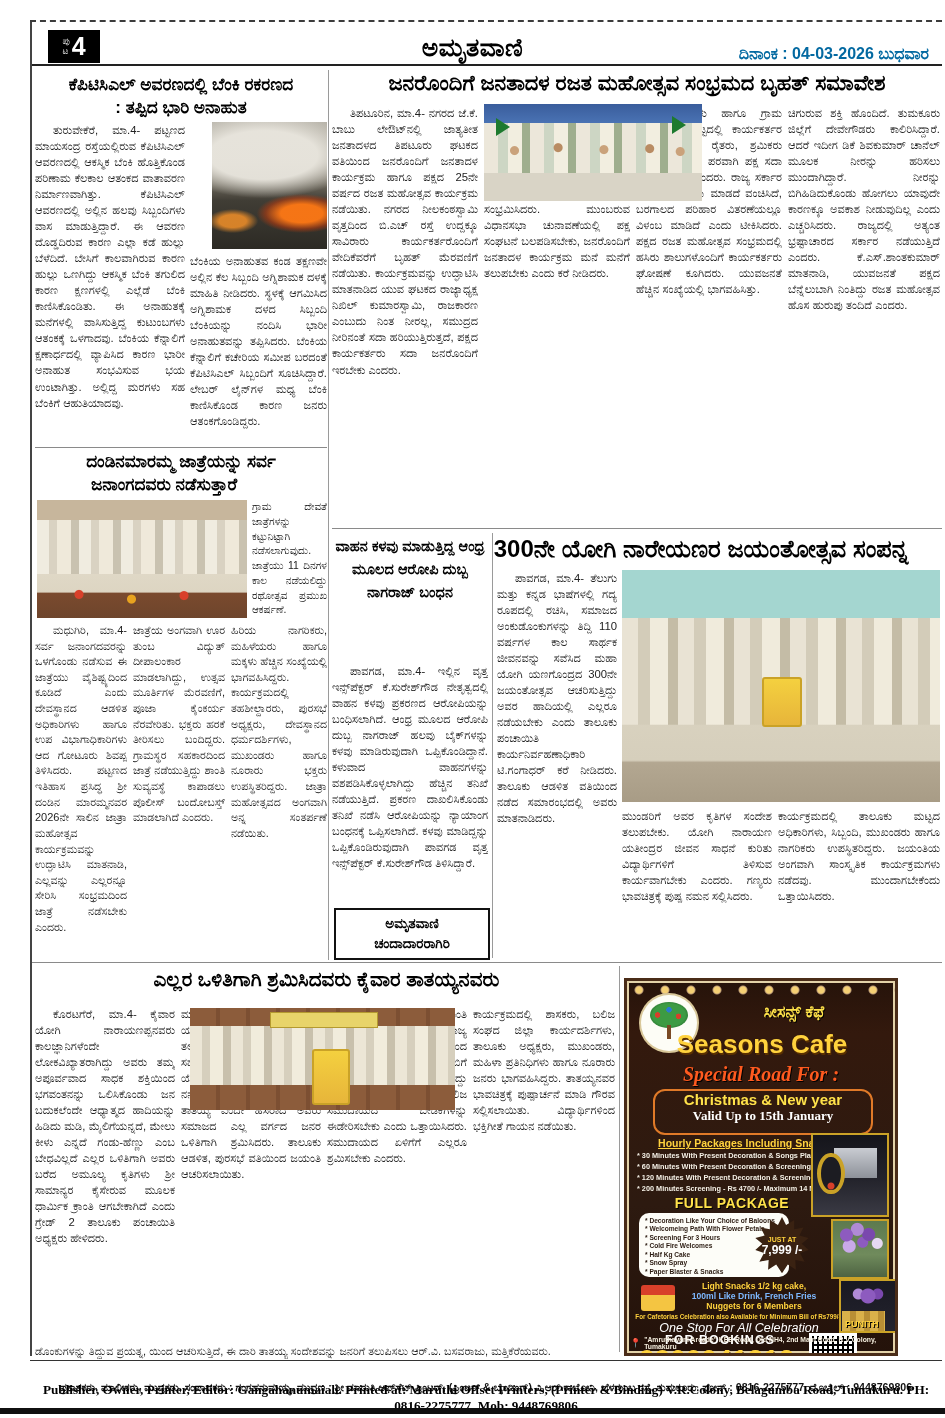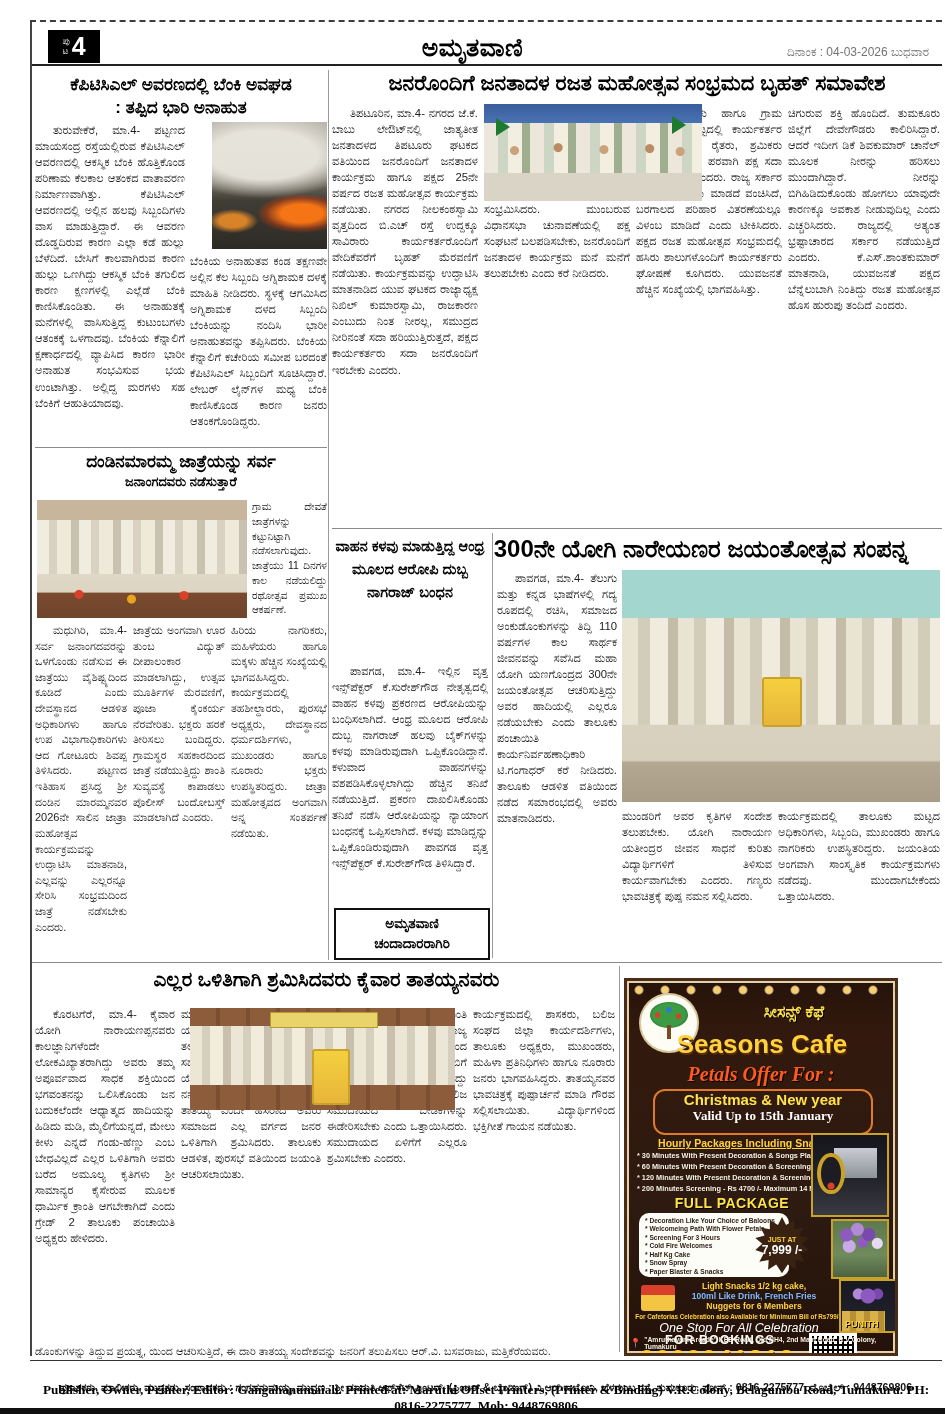--- a/index.html
+++ b/index.html
@@ -9,21 +9,21 @@
   .rule{background:#8a8a8a;}
   .col{font-size:11.3px;line-height:1.42;text-align:justify;overflow:hidden;color:#222;
        word-break:break-word;}
   .col.first-indent{text-indent:18px;}
   .headline{font-weight:800;color:#000;text-align:center;line-height:1.25;}
   
   #pagebox{background:#000;color:#fff;display:flex;align-items:center;justify-content:center;gap:2px;}
   #pagebox .stack{display:flex;flex-direction:column;font-size:9px;line-height:1.05;}
   #pagebox .num{font-size:25px;font-weight:800;line-height:1;}
   #masthead{text-align:center;font-size:25px;font-weight:800;letter-spacing:.5px;color:#000;}
-  #dateline{font-size:12px;font-weight:400;color:#737373;}
+  #dateline{font-size:16px;font-weight:700;color:#0369a1;}
   .dashed-top{border-top:2px dashed #3c3c3c;height:0;}
   
   .photo{overflow:hidden;z-index:2;}
   .ph-fire{background:
      radial-gradient(ellipse 60px 26px at 78% 72%, rgba(255,120,20,.95) 0 35%, rgba(200,60,10,.5) 60%, transparent 75%),
      radial-gradient(ellipse 34px 16px at 18% 78%, rgba(255,150,40,.8) 0 40%, transparent 75%),
      radial-gradient(ellipse 120px 54px at 45% 26%, rgba(233,230,222,.95) 0 45%, transparent 80%),
      linear-gradient(180deg,#b7b3a9 0%,#a19c90 32%,#6f6a5e 48%,#403d35 62%,#2c2a24 100%);}
   .ph-event{background:
      radial-gradient(circle 7px at 14% 48%, #caa27b 0 4px, transparent 5px),
@@ -137,41 +137,41 @@
       <span>ಪು</span>
       <span>ಟ</span>
     </span>
     <span class="num">4</span>
   </div>
   <div class="abs" id="masthead" style="left:0;right:0;top:33px;">ಅಮೃತವಾಣಿ</div>
   <div class="abs" id="dateline" style="right:16px;top:45px;">ದಿನಾಂಕ : 04-03-2026 ಬುಧವಾರ</div>
   <div class="abs" style="left:30px;top:64px;width:912px;height:2px;background:#222;"></div>
   <div class="abs" style="left:30px;top:22px;width:2px;height:1334px;background:#444;"></div>
 
-  <div class="abs headline" style="left:35px;top:74px;width:292px;font-size:17px;">ಕೆಪಿಟಿಸಿಎಲ್ ಅವರಣದಲ್ಲಿ ಬೆಂಕಿ ಅವಘಡ</div>
+  <div class="abs headline" style="left:35px;top:74px;width:292px;font-size:17px;">ಕೆಪಿಟಿಸಿಎಲ್ ಅವರಣದಲ್ಲಿ ಬೆಂಕಿ ರಕರಣದ</div>
   <div class="abs headline" style="left:35px;top:97px;width:292px;font-size:17px;">: ತಪ್ಪಿದ ಭಾರಿ ಅನಾಹುತ</div>
   <div class="abs col first-indent" style="left:35px;top:122px;width:150px;height:322px;">ತುರುವೇಕೆರೆ, ಮಾ.4- ಪಟ್ಟಣದ ಮಾಯಸಂದ್ರ ರಸ್ತೆಯಲ್ಲಿರುವ ಕೆಪಿಟಿಸಿಎಲ್ ಆವರಣದಲ್ಲಿ ಆಕಸ್ಮಿಕ ಬೆಂಕಿ ಹೊತ್ತಿಕೊಂಡ ಪರಿಣಾಮ ಕೆಲಕಾಲ ಆತಂಕದ ವಾತಾವರಣ ನಿರ್ಮಾಣವಾಗಿತ್ತು. ಕೆಪಿಟಿಸಿಎಲ್ ಆವರಣದಲ್ಲಿ ಅಲ್ಲಿನ ಹಲವು ಸಿಬ್ಬಂದಿಗಳು ವಾಸ ಮಾಡುತ್ತಿದ್ದಾರೆ. ಈ ಆವರಣ ದೊಡ್ಡದಿರುವ ಕಾರಣ ಎಲ್ಲಾ ಕಡೆ ಹುಲ್ಲು ಬೆಳೆದಿದೆ. ಬೇಸಿಗೆ ಕಾಲವಾಗಿರುವ ಕಾರಣ ಹುಲ್ಲು ಒಣಗಿದ್ದು ಆಕಸ್ಮಿಕ ಬೆಂಕಿ ತಗುಲಿದ ಕಾರಣ ಕ್ಷಣಗಳಲ್ಲಿ ಎಲ್ಲೆಡೆ ಬೆಂಕಿ ಕಾಣಿಸಿಕೊಂಡಿತು. ಈ ಅನಾಹುತಕ್ಕೆ ಮನೆಗಳಲ್ಲಿ ವಾಸಿಸುತ್ತಿದ್ದ ಕುಟುಂಬಗಳು ಆತಂಕಕ್ಕೆ ಒಳಗಾದವು. ಬೆಂಕಿಯ ಕೆನ್ನಾಲಿಗೆ ಕ್ಷಣಾರ್ಧದಲ್ಲಿ ವ್ಯಾಪಿಸಿದ ಕಾರಣ ಭಾರೀ ಅನಾಹುತ ಸಂಭವಿಸುವ ಭಯ ಉಂಟಾಗಿತ್ತು. ಅಲ್ಲಿದ್ದ ಮರಗಳು ಸಹ ಬೆಂಕಿಗೆ ಆಹುತಿಯಾದವು.</div>
   <div class="abs col" style="left:190px;top:253px;width:137px;height:191px;">ಬೆಂಕಿಯ ಅನಾಹುತವ ಕಂಡ ತಕ್ಷಣವೇ ಅಲ್ಲಿನ ಕೆಲ ಸಿಬ್ಬಂದಿ ಅಗ್ನಿಶಾಮಕ ದಳಕ್ಕೆ ಮಾಹಿತಿ ನೀಡಿದರು. ಸ್ಥಳಕ್ಕೆ ಆಗಮಿಸಿದ ಅಗ್ನಿಶಾಮಕ ದಳದ ಸಿಬ್ಬಂದಿ ಬೆಂಕಿಯನ್ನು ನಂದಿಸಿ ಭಾರೀ ಅನಾಹುತವನ್ನು ತಪ್ಪಿಸಿದರು. ಬೆಂಕಿಯ ಕೆನ್ನಾಲಿಗೆ ಕಚೇರಿಯ ಸಮೀಪ ಬರದಂತೆ ಕೆಪಿಟಿಸಿಎಲ್ ಸಿಬ್ಬಂದಿಗೆ ಸೂಚಿಸಿದ್ದಾರೆ. ಲೇಬರ್ ಲೈನ್‌ಗಳ ಮಧ್ಯ ಬೆಂಕಿ ಕಾಣಿಸಿಕೊಂಡ ಕಾರಣ ಜನರು ಆತಂಕಗೊಂಡಿದ್ದರು.</div>
   <div class="abs photo ph-fire" style="left:212px;top:122px;width:115px;height:127px;"></div>
   <div class="abs rule" style="left:35px;top:447px;width:292px;height:1px;"></div>
   <div class="abs" style="left:328px;top:70px;width:1px;height:890px;background:#9a9a9a;"></div>
 
   <div class="abs headline" style="left:332px;top:70px;width:610px;font-size:21px;">ಜನರೊಂದಿಗೆ ಜನತಾದಳ ರಜತ ಮಹೋತ್ಸವ ಸಂಭ್ರಮದ ಬೃಹತ್ ಸಮಾವೇಶ</div>
   <div class="abs col first-indent" style="left:332px;top:105px;width:146px;height:420px;">ತಿಪಟೂರಿನ, ಮಾ.4- ನಗರದ ಜೆ.ಕೆ. ಬಾಬು ಲೇಔಟ್‌ನಲ್ಲಿ ಜಾತ್ಯತೀತ ಜನತಾದಳದ ತಿಪಟೂರು ಘಟಕದ ವತಿಯಿಂದ ಜನರೊಂದಿಗೆ ಜನತಾದಳ ಕಾರ್ಯಕ್ರಮ ಹಾಗೂ ಪಕ್ಷದ 25ನೇ ವರ್ಷದ ರಜತ ಮಹೋತ್ಸವ ಕಾರ್ಯಕ್ರಮ ನಡೆಯಿತು. ನಗರದ ನೀಲಕಂಠಸ್ವಾಮಿ ವೃತ್ತದಿಂದ ಬಿ.ಎಚ್ ರಸ್ತೆ ಉದ್ದಕ್ಕೂ ಸಾವಿರಾರು ಕಾರ್ಯಕರ್ತರೊಂದಿಗೆ ವೇದಿಕೆವರೆಗೆ ಬೃಹತ್ ಮೆರವಣಿಗೆ ನಡೆಯಿತು. ಕಾರ್ಯಕ್ರಮವನ್ನು ಉದ್ಘಾಟಿಸಿ ಮಾತನಾಡಿದ ಯುವ ಘಟಕದ ರಾಜ್ಯಾಧ್ಯಕ್ಷ ನಿಖಿಲ್ ಕುಮಾರಸ್ವಾಮಿ, ರಾಜಕಾರಣ ಎಂಬುದು ನಿಂತ ನೀರಲ್ಲ, ಸಮುದ್ರದ ನೀರಿನಂತೆ ಸದಾ ಹರಿಯುತ್ತಿರುತ್ತದೆ, ಪಕ್ಷದ ಕಾರ್ಯಕರ್ತರು ಸದಾ ಜನರೊಂದಿಗೆ ಇರಬೇಕು ಎಂದರು.</div>
   <div class="abs col" style="left:484px;top:105px;width:146px;height:420px;">ಕಾರ್ಯಕ್ರಮದಲ್ಲಿ ಮಾಜಿ ಶಾಸಕರು, ಜಿಲ್ಲಾ ಹಾಗೂ ತಾಲೂಕು ಘಟಕದ ಅಧ್ಯಕ್ಷರು, ಪದಾಧಿಕಾರಿಗಳು ಭಾಗವಹಿಸಿದ್ದರು. ಪಕ್ಷದ 25ನೇ ವರ್ಷದ ರಜತ ಮಹೋತ್ಸವದ ಅಂಗವಾಗಿ ನಡೆದ ಈ ಸಮಾವೇಶದಲ್ಲಿ ಸಾವಿರಾರು ಕಾರ್ಯಕರ್ತರು ಪಾಲ್ಗೊಂಡು ಸಂಭ್ರಮಿಸಿದರು. ಮುಂಬರುವ ವಿಧಾನಸಭಾ ಚುನಾವಣೆಯಲ್ಲಿ ಪಕ್ಷ ಸಂಘಟನೆ ಬಲಪಡಿಸಬೇಕು, ಜನರೊಂದಿಗೆ ಜನತಾದಳ ಕಾರ್ಯಕ್ರಮ ಮನೆ ಮನೆಗೆ ತಲುಪಬೇಕು ಎಂದು ಕರೆ ನೀಡಿದರು.</div>
   <div class="abs col" style="left:636px;top:105px;width:146px;height:420px;">ಜಿಲ್ಲಾ, ತಾಲೂಕು ಹಾಗೂ ಗ್ರಾಮ ಪಂಚಾಯಿತಿ ಮಟ್ಟದಲ್ಲಿ ಕಾರ್ಯಕರ್ತರ ಪಡೆ ಕಟ್ಟಬೇಕು, ರೈತರು, ಶ್ರಮಿಕರು ಹಾಗೂ ಯುವಕರ ಪರವಾಗಿ ಪಕ್ಷ ಸದಾ ಧ್ವನಿಯಾಗಲಿದೆ ಎಂದರು. ರಾಜ್ಯ ಸರ್ಕಾರ ರೈತರ ಸಾಲ ಮನ್ನಾ ಮಾಡದೆ ವಂಚಿಸಿದೆ, ಬರಗಾಲದ ಪರಿಹಾರ ವಿತರಣೆಯಲ್ಲೂ ವಿಳಂಬ ಮಾಡಿದೆ ಎಂದು ಟೀಕಿಸಿದರು. ಪಕ್ಷದ ರಜತ ಮಹೋತ್ಸವ ಸಂಭ್ರಮದಲ್ಲಿ ಹಸಿರು ಶಾಲುಗಳೊಂದಿಗೆ ಕಾರ್ಯಕರ್ತರು ಘೋಷಣೆ ಕೂಗಿದರು. ಯುವಜನತೆ ಹೆಚ್ಚಿನ ಸಂಖ್ಯೆಯಲ್ಲಿ ಭಾಗವಹಿಸಿತ್ತು.</div>
   <div class="abs col" style="left:788px;top:105px;width:152px;height:420px;">ಚಿಗುರುವ ಶಕ್ತಿ ಹೊಂದಿದೆ. ತುಮಕೂರು ಜಿಲ್ಲೆಗೆ ದೇವೇಗೌಡರು ಕಾಲಿರಿಸಿದ್ದಾರೆ. ಆದರೆ ಇದೀಗ ಡಿಕೆ ಶಿವಕುಮಾರ್ ಚಾನೆಲ್ ಮೂಲಕ ನೀರನ್ನು ಹರಿಸಲು ಮುಂದಾಗಿದ್ದಾರೆ. ನೀರನ್ನು ಬಿಗಿಹಿಡಿದುಕೊಂಡು ಹೋಗಲು ಯಾವುದೇ ಕಾರಣಕ್ಕೂ ಅವಕಾಶ ನೀಡುವುದಿಲ್ಲ ಎಂದು ಎಚ್ಚರಿಸಿದರು. ರಾಜ್ಯದಲ್ಲಿ ಅತ್ಯಂತ ಭ್ರಷ್ಟಾಚಾರದ ಸರ್ಕಾರ ನಡೆಯುತ್ತಿದೆ ಎಂದರು. ಕೆ.ಎಸ್.ಶಾಂತಕುಮಾರ್ ಮಾತನಾಡಿ, ಯುವಜನತೆ ಪಕ್ಷದ ಬೆನ್ನೆಲುಬಾಗಿ ನಿಂತಿದ್ದು ರಜತ ಮಹೋತ್ಸವ ಹೊಸ ಹುರುಪು ತಂದಿದೆ ಎಂದರು.</div>
   <div class="abs photo ph-event" style="left:484px;top:104px;width:218px;height:97px;">
     <div class="flag" style="position:absolute;left:12px;top:14px;"></div>
     <div class="flag" style="position:absolute;right:16px;top:12px;"></div>
   </div>
   <div class="abs rule" style="left:332px;top:528px;width:610px;height:1px;"></div>
 
   <div class="abs headline" style="left:35px;top:451px;width:292px;font-size:17px;">ದಂಡಿನಮಾರಮ್ಮ ಜಾತ್ರೆಯನ್ನು ಸರ್ವ</div>
-  <div class="abs headline" style="left:35px;top:474px;width:292px;font-size:13px;">ಜನಾಂಗದವರು ನಡೆಸುತ್ತಾರೆ</div>
+  <div class="abs headline" style="left:18px;top:474px;width:292px;font-size:17px;">ಜನಾಂಗದವರು ನಡೆಸುತ್ತಾರೆ</div>
   <div class="abs photo ph-jatre" style="left:37px;top:500px;width:210px;height:118px;"></div>
   <div class="abs col" style="left:252px;top:500px;width:75px;height:118px;font-size:10.4px;">ಗ್ರಾಮ ದೇವತೆ ಜಾತ್ರೆಗಳನ್ನು ಕಟ್ಟುನಿಟ್ಟಾಗಿ ನಡೆಸಲಾಗುವುದು. ಜಾತ್ರೆಯು 11 ದಿನಗಳ ಕಾಲ ನಡೆಯಲಿದ್ದು ರಥೋತ್ಸವ ಪ್ರಮುಖ ಆಕರ್ಷಣೆ.</div>
   <div class="abs col first-indent" style="left:35px;top:623px;width:92px;height:334px;font-size:11px;">ಮಧುಗಿರಿ, ಮಾ.4- ಸರ್ವ ಜನಾಂಗದವರನ್ನು ಒಳಗೊಂಡು ನಡೆಸುವ ಈ ಜಾತ್ರೆಯು ವೈಶಿಷ್ಟ್ಯದಿಂದ ಕೂಡಿದೆ ಎಂದು ದೇವಸ್ಥಾನದ ಆಡಳಿತ ಅಧಿಕಾರಿಗಳು ಹಾಗೂ ಉಪ ವಿಭಾಗಾಧಿಕಾರಿಗಳು ಆದ ಗೋಟೂರು ಶಿವಪ್ಪ ತಿಳಿಸಿದರು. ಪಟ್ಟಣದ ಇತಿಹಾಸ ಪ್ರಸಿದ್ಧ ಶ್ರೀ ದಂಡಿನ ಮಾರಮ್ಮನವರ 2026ನೇ ಸಾಲಿನ ಜಾತ್ರಾ ಮಹೋತ್ಸವ ಕಾರ್ಯಕ್ರಮವನ್ನು ಉದ್ಘಾಟಿಸಿ ಮಾತನಾಡಿ, ಎಲ್ಲವನ್ನು ಎಲ್ಲರನ್ನೂ ಸೇರಿಸಿ ಸಂಭ್ರಮದಿಂದ ಜಾತ್ರೆ ನಡೆಸಬೇಕು ಎಂದರು.</div>
   <div class="abs col" style="left:133px;top:623px;width:92px;height:334px;font-size:11px;">ಜಾತ್ರೆಯ ಅಂಗವಾಗಿ ಊರ ತುಂಬ ವಿದ್ಯುತ್ ದೀಪಾಲಂಕಾರ ಮಾಡಲಾಗಿದ್ದು, ಉತ್ಸವ ಮೂರ್ತಿಗಳ ಮೆರವಣಿಗೆ, ಪೂಜಾ ಕೈಂಕರ್ಯ ನೆರವೇರಿತು. ಭಕ್ತರು ಹರಕೆ ತೀರಿಸಲು ಬಂದಿದ್ದರು. ಗ್ರಾಮಸ್ಥರ ಸಹಕಾರದಿಂದ ಜಾತ್ರೆ ನಡೆಯುತ್ತಿದ್ದು ಶಾಂತಿ ಸುವ್ಯವಸ್ಥೆ ಕಾಪಾಡಲು ಪೊಲೀಸ್ ಬಂದೋಬಸ್ತ್ ಮಾಡಲಾಗಿದೆ ಎಂದರು.</div>
   <div class="abs col" style="left:231px;top:623px;width:96px;height:334px;font-size:11px;">ಹಿರಿಯ ನಾಗರಿಕರು, ಮಹಿಳೆಯರು ಹಾಗೂ ಮಕ್ಕಳು ಹೆಚ್ಚಿನ ಸಂಖ್ಯೆಯಲ್ಲಿ ಭಾಗವಹಿಸಿದ್ದರು. ಕಾರ್ಯಕ್ರಮದಲ್ಲಿ ತಹಶೀಲ್ದಾರರು, ಪುರಸಭೆ ಅಧ್ಯಕ್ಷರು, ದೇವಸ್ಥಾನದ ಧರ್ಮದರ್ಶಿಗಳು, ಮುಖಂಡರು ಹಾಗೂ ನೂರಾರು ಭಕ್ತರು ಉಪಸ್ಥಿತರಿದ್ದರು. ಜಾತ್ರಾ ಮಹೋತ್ಸವದ ಅಂಗವಾಗಿ ಅನ್ನ ಸಂತರ್ಪಣೆ ನಡೆಯಿತು.</div>
 
   <div class="abs headline" style="left:332px;top:535px;width:156px;font-size:14.5px;line-height:1.6;">ವಾಹನ ಕಳವು ಮಾಡುತ್ತಿದ್ದ ಆಂಧ್ರ ಮೂಲದ ಆರೋಪಿ ದುಬ್ಬ ನಾಗರಾಜ್ ಬಂಧನ</div>
   <div class="abs col first-indent" style="left:332px;top:663px;width:156px;height:240px;">ಪಾವಗಡ, ಮಾ.4- ಇಲ್ಲಿನ ವೃತ್ತ ಇನ್ಸ್‌ಪೆಕ್ಟರ್ ಕೆ.ಸುರೇಶ್‌ಗೌಡ ನೇತೃತ್ವದಲ್ಲಿ ವಾಹನ ಕಳವು ಪ್ರಕರಣದ ಆರೋಪಿಯನ್ನು ಬಂಧಿಸಲಾಗಿದೆ. ಆಂಧ್ರ ಮೂಲದ ಆರೋಪಿ ದುಬ್ಬ ನಾಗರಾಜ್ ಹಲವು ಬೈಕ್‌ಗಳನ್ನು ಕಳವು ಮಾಡಿರುವುದಾಗಿ ಒಪ್ಪಿಕೊಂಡಿದ್ದಾನೆ. ಕಳುವಾದ ವಾಹನಗಳನ್ನು ವಶಪಡಿಸಿಕೊಳ್ಳಲಾಗಿದ್ದು ಹೆಚ್ಚಿನ ತನಿಖೆ ನಡೆಯುತ್ತಿದೆ. ಪ್ರಕರಣ ದಾಖಲಿಸಿಕೊಂಡು ತನಿಖೆ ನಡೆಸಿ ಆರೋಪಿಯನ್ನು ನ್ಯಾಯಾಂಗ ಬಂಧನಕ್ಕೆ ಒಪ್ಪಿಸಲಾಗಿದೆ. ಕಳವು ಮಾಡಿದ್ದನ್ನು ಒಪ್ಪಿಕೊಂಡಿರುವುದಾಗಿ ಪಾವಗಡ ವೃತ್ತ ಇನ್ಸ್‌ಪೆಕ್ಟರ್ ಕೆ.ಸುರೇಶ್‌ಗೌಡ ತಿಳಿಸಿದ್ದಾರೆ.</div>
   <div class="abs" id="subscribe-box" style="left:334px;top:908px;width:152px;height:48px;">
     <span>ಅಮೃತವಾಣಿ</span>
@@ -202,21 +202,21 @@
   <div class="abs" style="left:619px;top:966px;width:1px;height:386px;background:#9a9a9a;"></div>
 
   <div class="abs" id="ad" style="left:624px;top:978px;width:268px;height:372px;">
     <div class="lights abs" style="left:0;top:0;width:100%;height:30px;"></div>
     <div class="abs" id="ad-logo" style="left:14px;top:14px;width:56px;height:56px;">
       <div class="crown"></div>
       <div class="trunk"></div>
     </div>
     <div class="abs ad-ktitle" style="left:76px;top:22px;width:182px;font-size:16px;text-align:center;">ಸೀಸನ್ಸ್ ಕೆಫೆ</div>
     <div class="abs ad-title" style="left:10px;top:48px;width:250px;font-size:26px;text-align:center;">Seasons Cafe</div>
-    <div class="abs ad-offer" style="left:10px;top:82px;width:248px;font-size:20px;text-align:center;">Petals Offer For :</div>
+    <div class="abs ad-offer" style="left:10px;top:82px;width:248px;font-size:20px;text-align:center;">Special Road For :</div>
     <div class="abs" id="xmas-box" style="left:26px;top:108px;width:216px;height:42px;">
       <div class="xmas1">Christmas &amp; New year</div>
       <div class="xmas2">Valid Up to 15th January</div>
     </div>
     <div class="abs pkg-banner" style="left:8px;top:156px;width:220px;">Hourly Packages Including Snacks</div>
     <div class="abs" style="left:10px;top:170px;width:174px;">
       <div class="pkg-line">* 30 Minutes With Present Decoration &amp; Songs Play -  Rs 1750 /-</div>
       <div class="pkg-line">* 60 Minutes With Present Decoration &amp; Screening -  Rs 2750 /-</div>
       <div class="pkg-line">* 120 Minutes With Present Decoration &amp; Screening -  Rs 4200 /-</div>
       <div class="pkg-line">* 200 Minutes  Screening -  Rs 4700 /- Maximum 14 Members</div>

